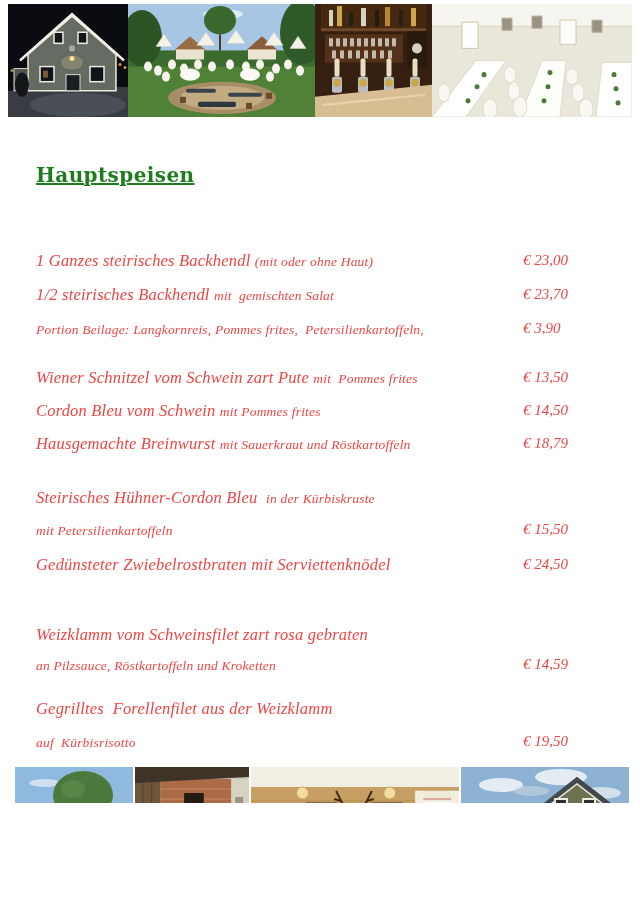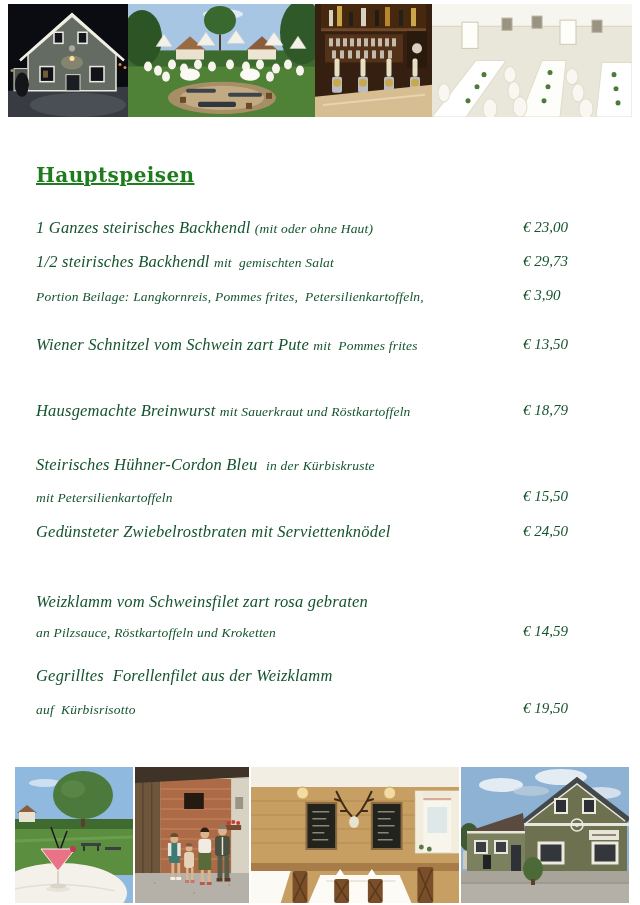--- a/index.html
+++ b/index.html
@@ -1,28 +1,28 @@
 <!DOCTYPE html>
 <html><head>
 <meta charset="utf-8">
 <style>
   html,body{margin:0;padding:0;background:#ffffff;}
-  .page{position:relative;width:640px;height:905px;background:#ffffff;overflow:hidden;
+  .page{position:relative;width:640px;height:803px;background:#ffffff;overflow:hidden;
         font-family:"Liberation Serif",serif;}
   .strip{position:absolute;display:flex;}
   .strip-top{left:8px;top:4px;width:624px;height:113px;gap:0;}
   .strip-bottom{left:15px;top:767px;width:616px;height:136px;gap:2px;}
   .strip figure{margin:0;padding:0;height:100%;flex:0 0 auto;}
   .strip svg{display:block;width:100%;height:100%;}
   .page-title{position:absolute;left:36px;top:163px;margin:0;
         font-family:"DejaVu Serif",serif;font-size:20px;font-weight:bold;
         text-decoration:underline;letter-spacing:0.4px;}
   .menu{position:absolute;left:0;top:0;width:640px;height:905px;}
   .menu-row{position:absolute;left:36px;width:586px;height:26px;
-        font-style:italic;color:#14532d;}
+        font-style:italic;color:#ef4444;margin-top:33px;}
   .menu-row .main{font-size:16.5px;white-space:pre;letter-spacing:0.2px;}
   .menu-row .small{font-size:13.5px;white-space:pre;letter-spacing:0.2px;}
   .menu-row .price{position:absolute;left:487px;top:1px;font-size:15px;white-space:pre;}
 </style>
 </head>
 <body>
 
 <div class="page">
 
   <div class="strip strip-top">
@@ -194,29 +194,33 @@
 
   <h1 class="page-title" style="color:#1e7b1e">Hauptspeisen</h1>
 
   <div class="menu">
     <div class="menu-row" style="top:218px">
       <span class="main">1 Ganzes steirisches Backhendl </span><span class="small">(mit oder ohne Haut)</span>
       <span class="price">€ 23,00</span>
     </div>
     <div class="menu-row" style="top:252px">
       <span class="main">1/2 steirisches Backhendl </span><span class="small">mit  gemischten Salat</span>
-      <span class="price">€ 29,73</span>
+      <span class="price">€ 23,70</span>
     </div>
     <div class="menu-row" style="top:286px">
       <span class="main"></span><span class="small">Portion Beilage: Langkornreis, Pommes frites,  Petersilienkartoffeln,</span>
       <span class="price">€ 3,90</span>
     </div>
     <div class="menu-row" style="top:335px">
       <span class="main">Wiener Schnitzel vom Schwein zart Pute </span><span class="small">mit  Pommes frites</span>
       <span class="price">€ 13,50</span>
+    </div>
+    <div class="menu-row" style="top:368px">
+      <span class="main">Cordon Bleu vom Schwein </span><span class="small">mit Pommes frites</span>
+      <span class="price">€ 14,50</span>
     </div>
     <div class="menu-row" style="top:401px">
       <span class="main">Hausgemachte Breinwurst </span><span class="small">mit Sauerkraut und Röstkartoffeln</span>
       <span class="price">€ 18,79</span>
     </div>
     <div class="menu-row" style="top:455px">
       <span class="main">Steirisches Hühner-Cordon Bleu  </span><span class="small">in der Kürbiskruste</span>
       <span class="price"></span>
     </div>
     <div class="menu-row" style="top:487px">

